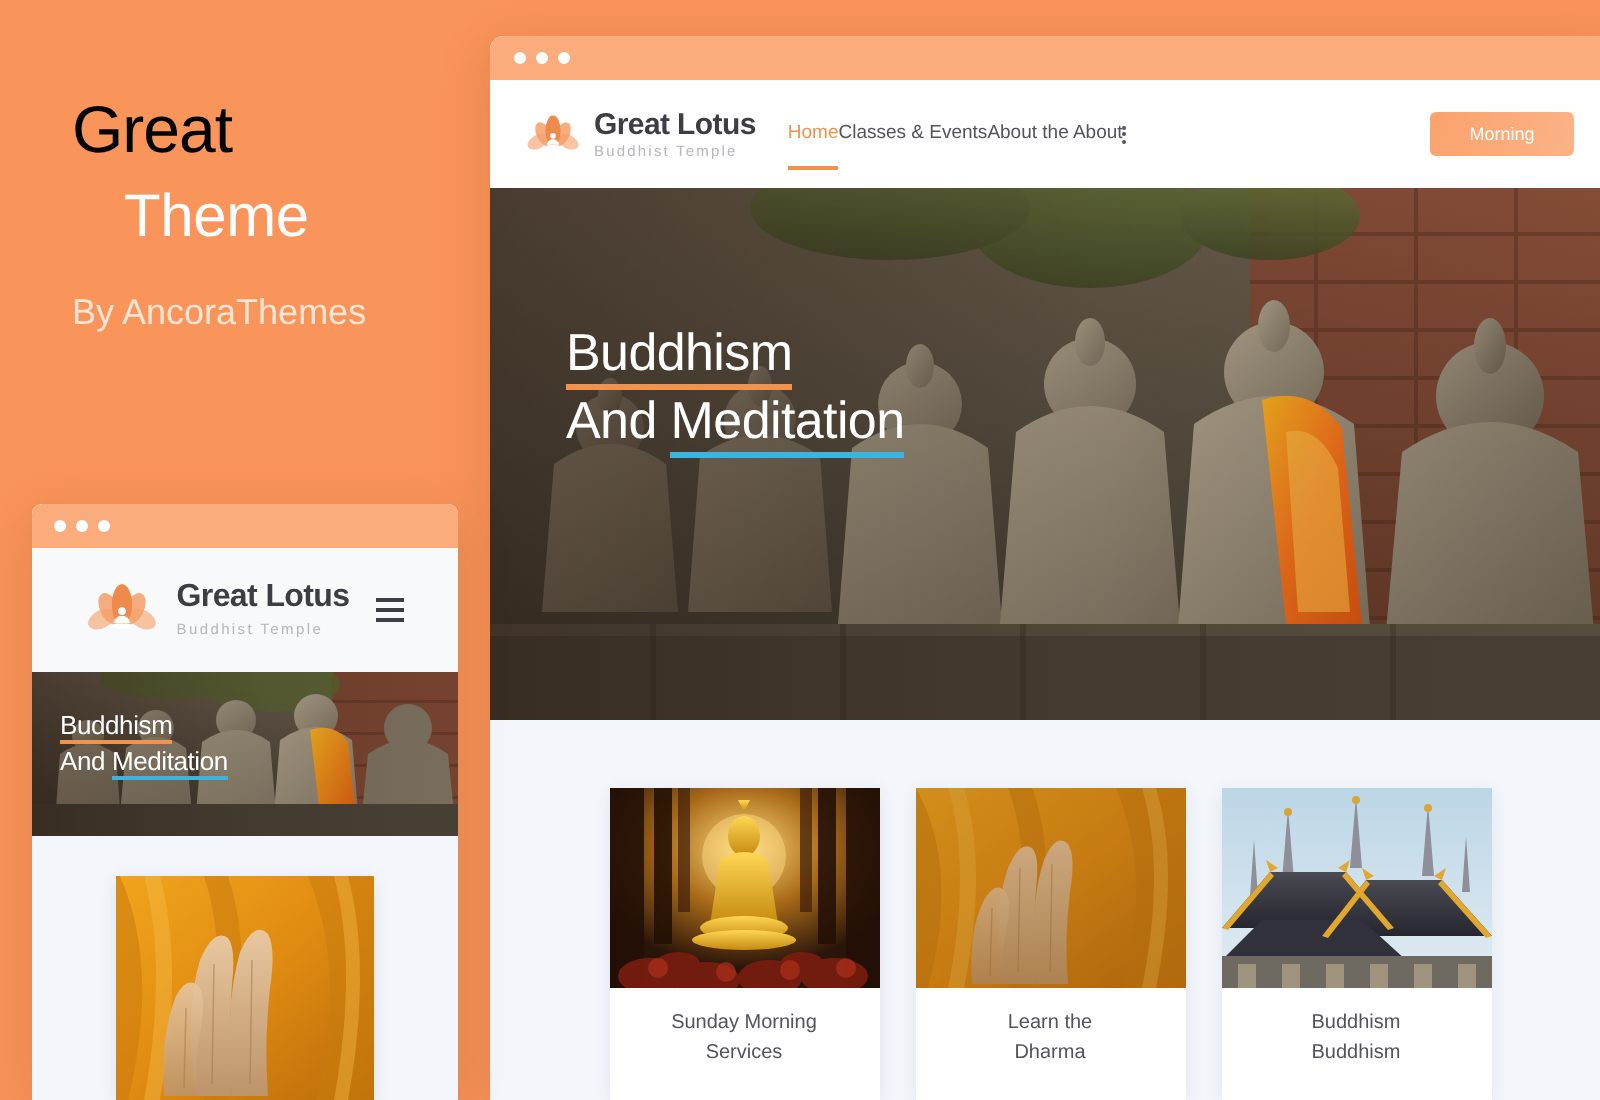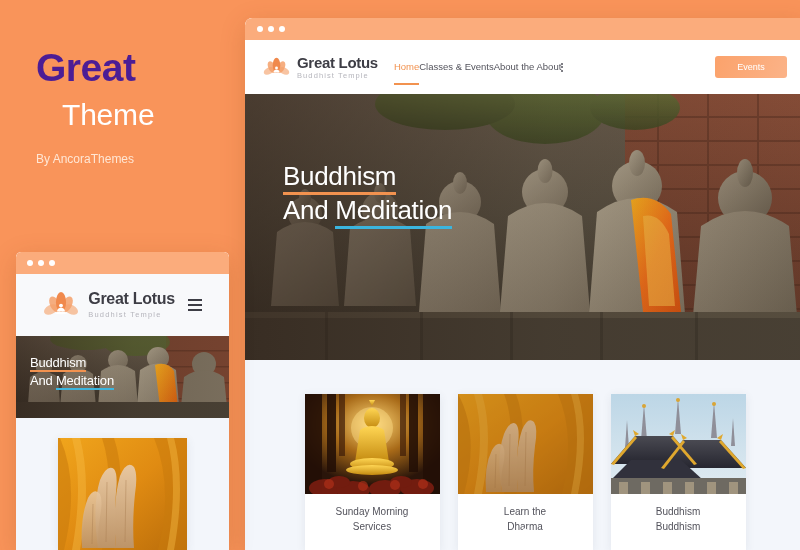--- a/index.html
+++ b/index.html
@@ -18,36 +18,36 @@
 
   
   .promo {
     position: absolute;
     left: 0; top: 0;
     width: 245px;
     height: 550px;
     padding: 48px 0 0 36px;
   }
   .promo-title {
-    font-size: 39px;
-    font-weight: bold;
+    font-size: 33px;
+    font-weight: normal;
     line-height: 1.02;
-    color: #4c1d95;
+    color: #000000;
     letter-spacing: -0.5px;
   }
   .promo-sub {
     font-size: 30px;
     font-weight: 300;
     color: #ffffff;
     margin-top: 10px;
     letter-spacing: -0.2px;
     margin-left: 26px;
   }
   .promo-by {
-    font-size: 12px;
+    font-size: 18px;
     font-weight: 400;
     color: #ffe6d4;
     margin-top: 20px;
   }
 
   
   .window {
     position: absolute;
     background: #ffffff;
     overflow: hidden;
@@ -334,21 +334,21 @@
       <div class="nav-item active">Home</div>
       <div class="nav-item">Classes &amp; Events</div>
       <div class="nav-item">About the About</div>
       <div class="nav-more">
         <span></span>
           <span></span>
           <span></span>
       </div>
     </div>
 
-    <button class="donate-btn">Events</button>
+    <button class="donate-btn">Morning</button>
   </div>
 
   <div class="hero">
     <div class="hero-photo">
       <svg width="560" height="266" viewBox="0 0 560 266" preserveAspectRatio="xMidYMid slice">
         <defs>
           <linearGradient id="bg1" x1="0" y1="0" x2="0" y2="1">
             <stop offset="0" stop-color="#6d6050"></stop>
             <stop offset="0.45" stop-color="#585042"></stop>
             <stop offset="1" stop-color="#3b352b"></stop>

